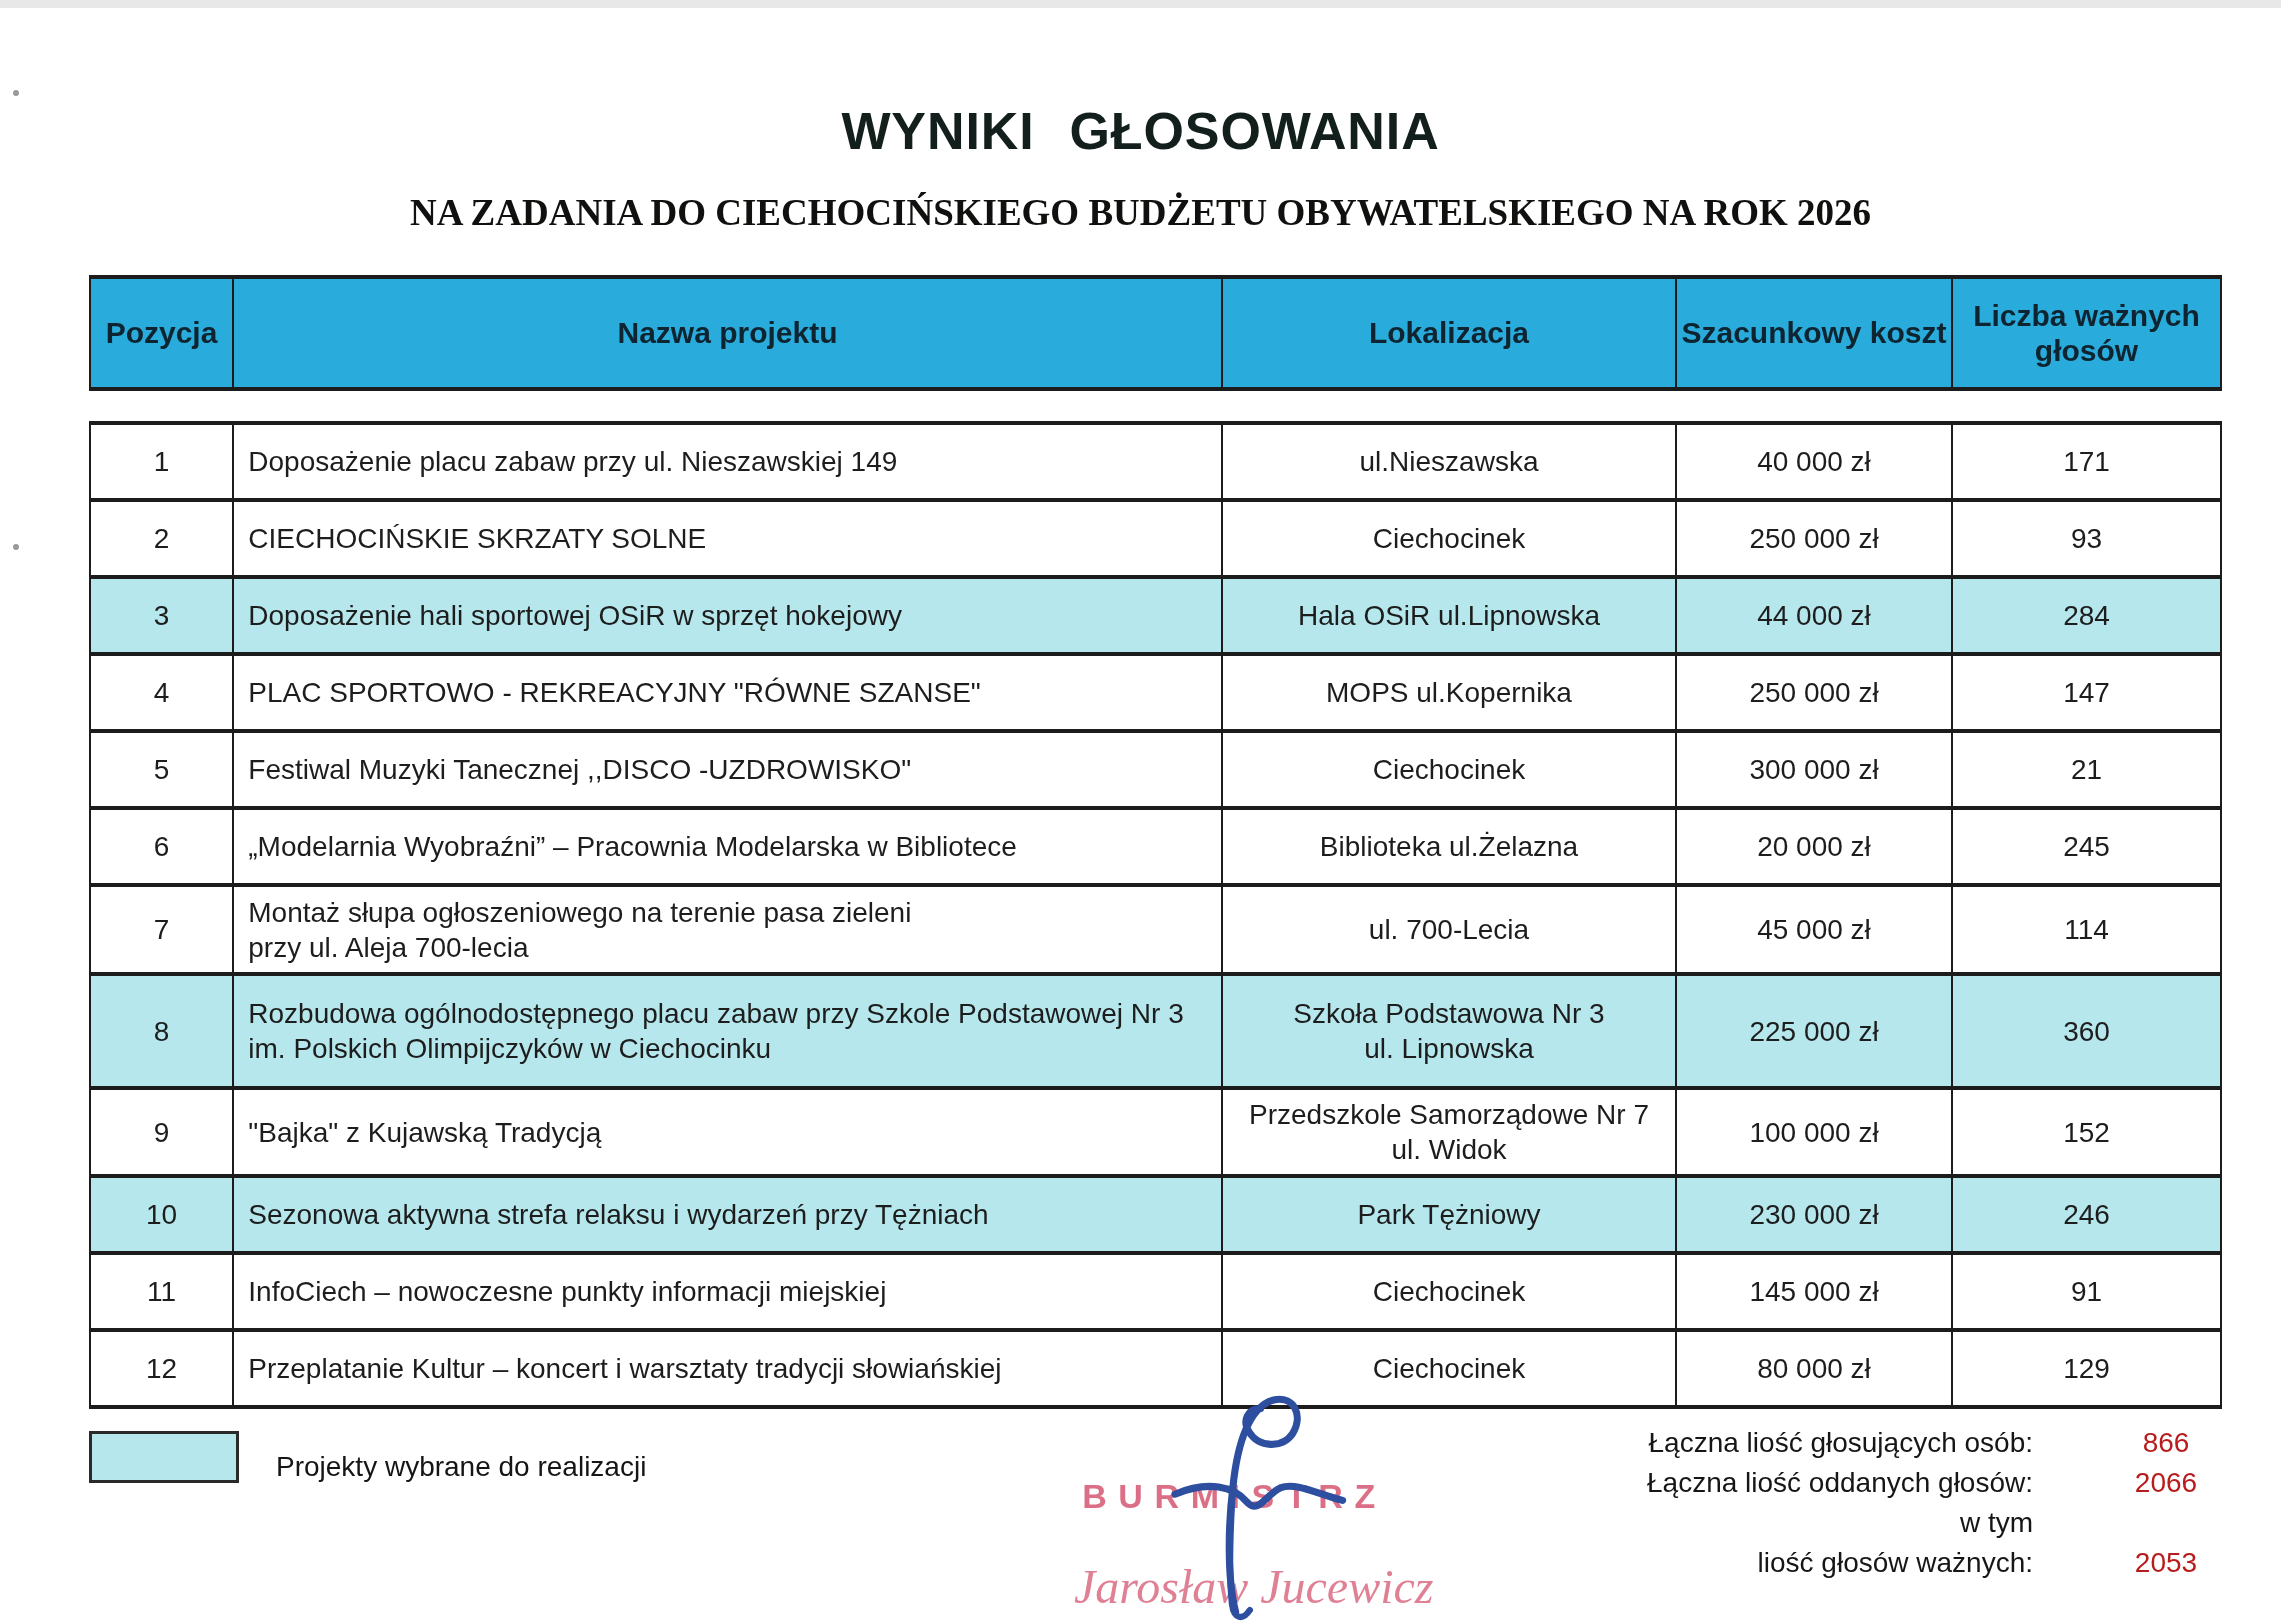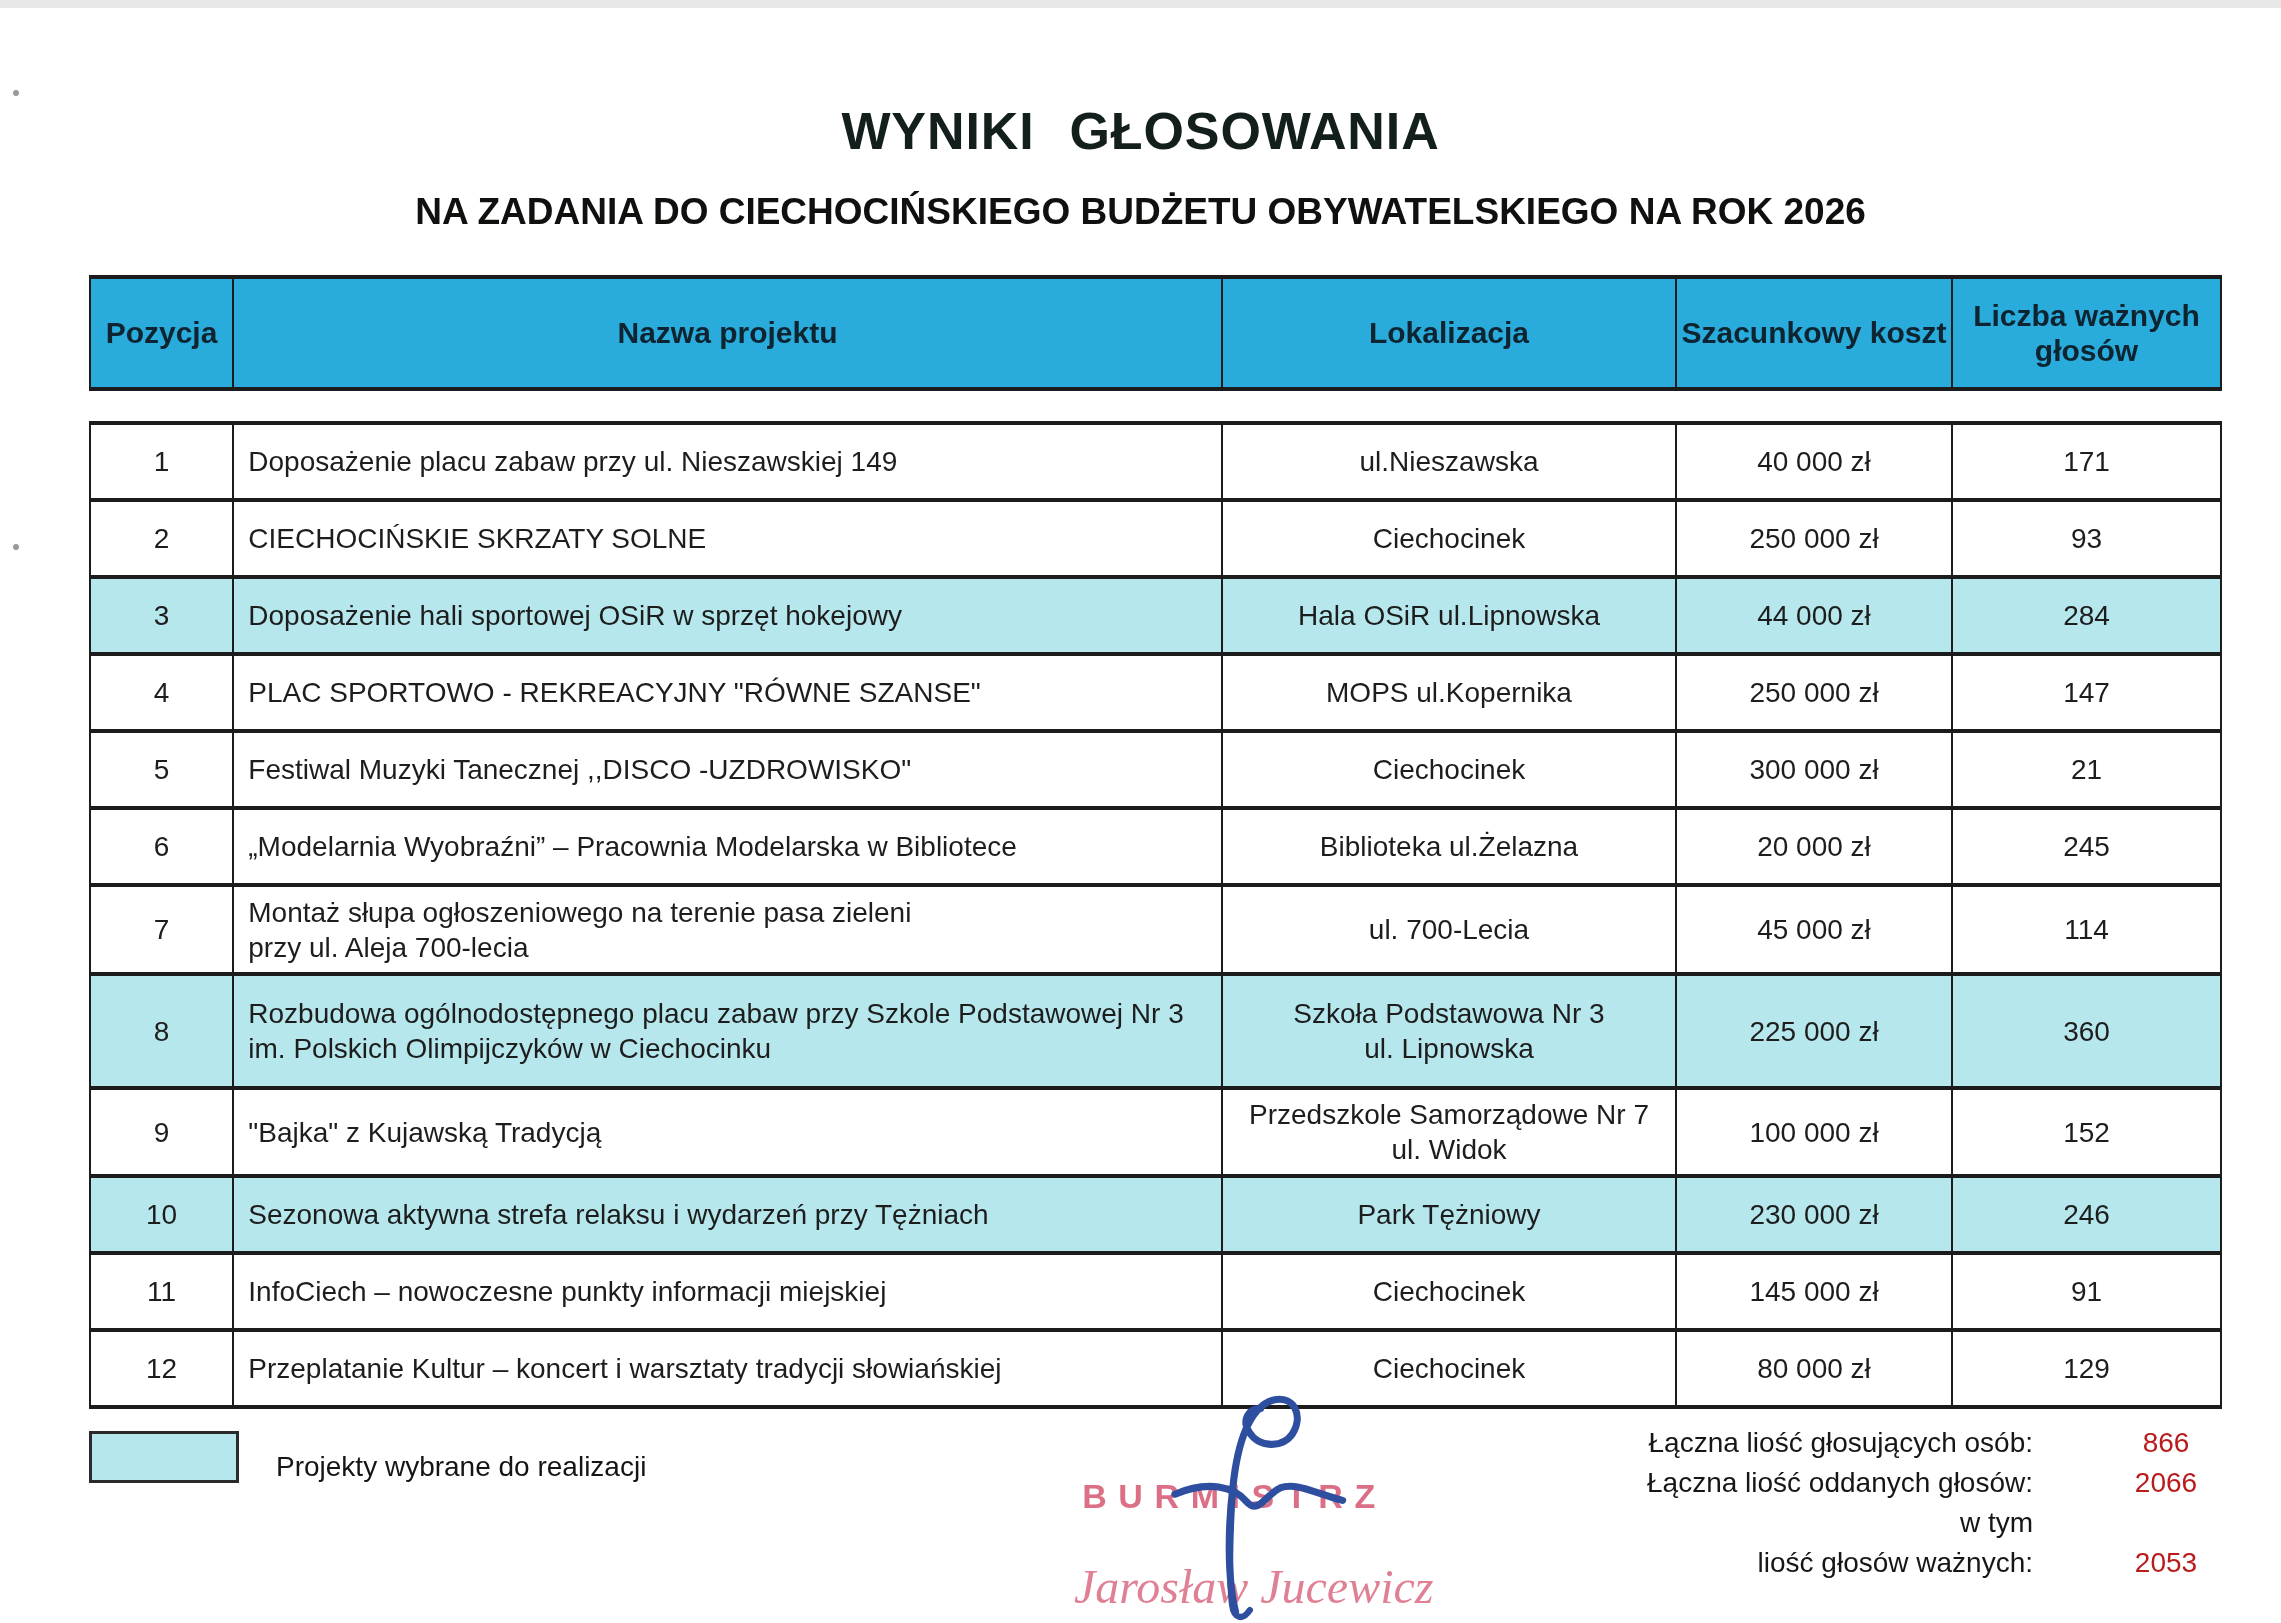--- a/index.html
+++ b/index.html
@@ -10,21 +10,21 @@
     --signature-blue:#2E4F9F;
     --ink:#1d1d1d;
   }
   *{box-sizing:border-box;margin:0;padding:0;}
   body{background:#e8e8e8;font-family:"Liberation Sans",sans-serif;color:var(--ink);}
   .page{position:relative;width:2281px;height:1624px;background:#ffffff;overflow:hidden;margin:8px auto;}
 
   .doc-title{position:absolute;top:93px;left:0;width:100%;text-align:center;
     font-size:52px;font-weight:bold;letter-spacing:0.9px;word-spacing:19.6px;color:#121f1c;}
   .doc-subtitle{position:absolute;top:183px;left:0;width:100%;text-align:center;
-    font-size:37px;font-weight:bold;color:#10100f;}
+    font-size:37px;font-weight:bold;color:#10100f;font-family:Liberation Serif, serif;}
 
   table{border-collapse:collapse;table-layout:fixed;}
   .tbl{position:absolute;left:89px;width:2132px;}
   .tbl td,.tbl th{border:2.7px solid var(--border-dark);border-top-width:4.5px;border-bottom-width:4.5px;
     font-size:28px;vertical-align:middle;background:#fff;}
   .header-tbl{top:267px;}
   .header-tbl th{height:112px;background:var(--header-bg);color:#0e2431;font-weight:bold;
     font-size:30px;text-align:center;line-height:1.18;border-width:4.5px 2.7px;}
   .body-tbl{top:413px;}
   .body-tbl td{height:77px;padding:7.1px 9px;text-align:center;line-height:1.25;}

